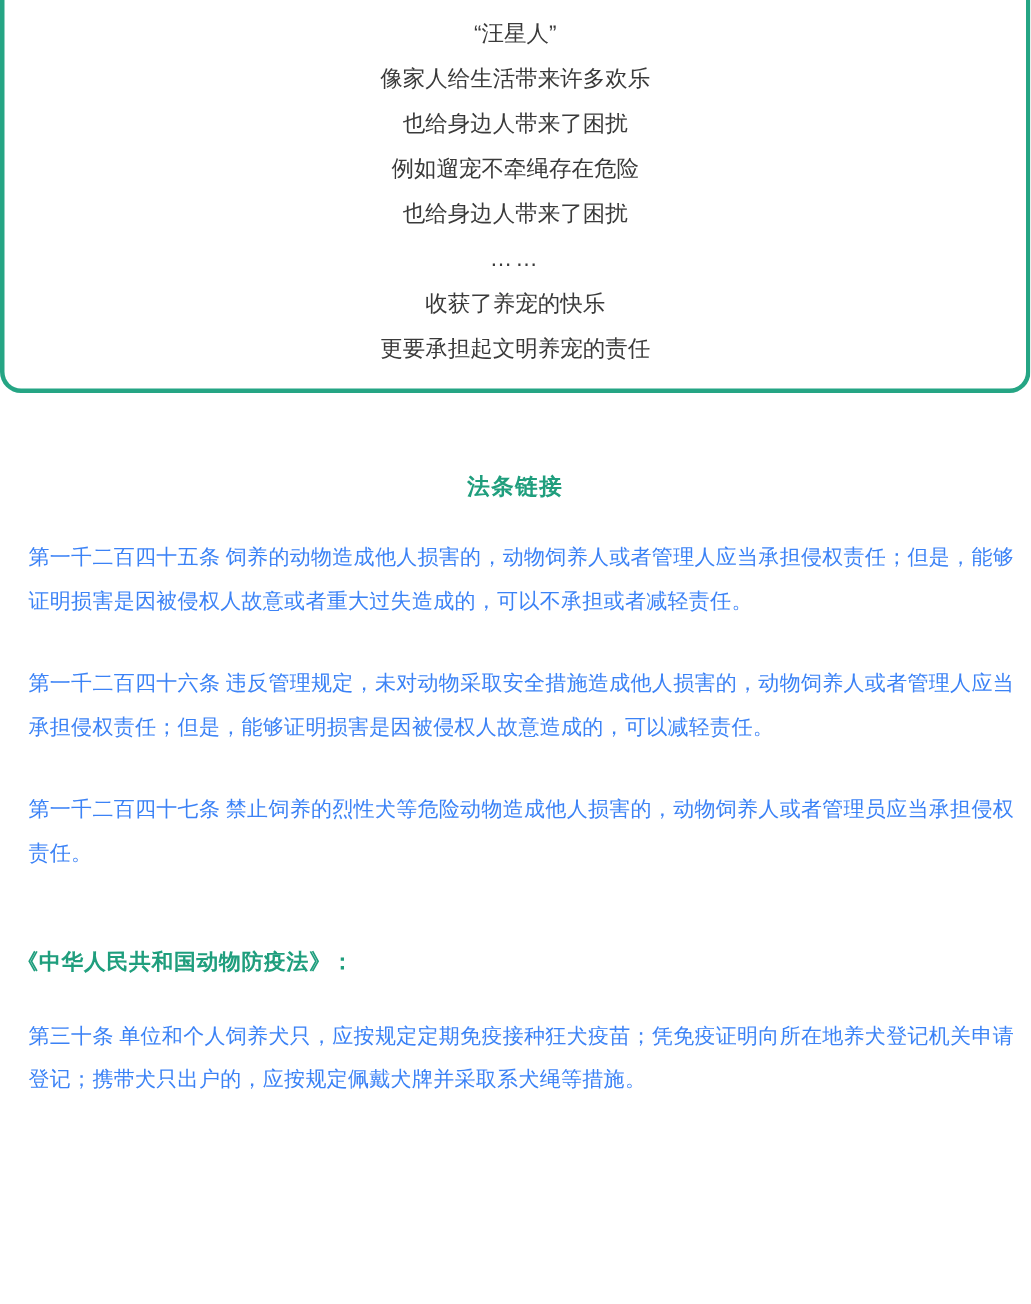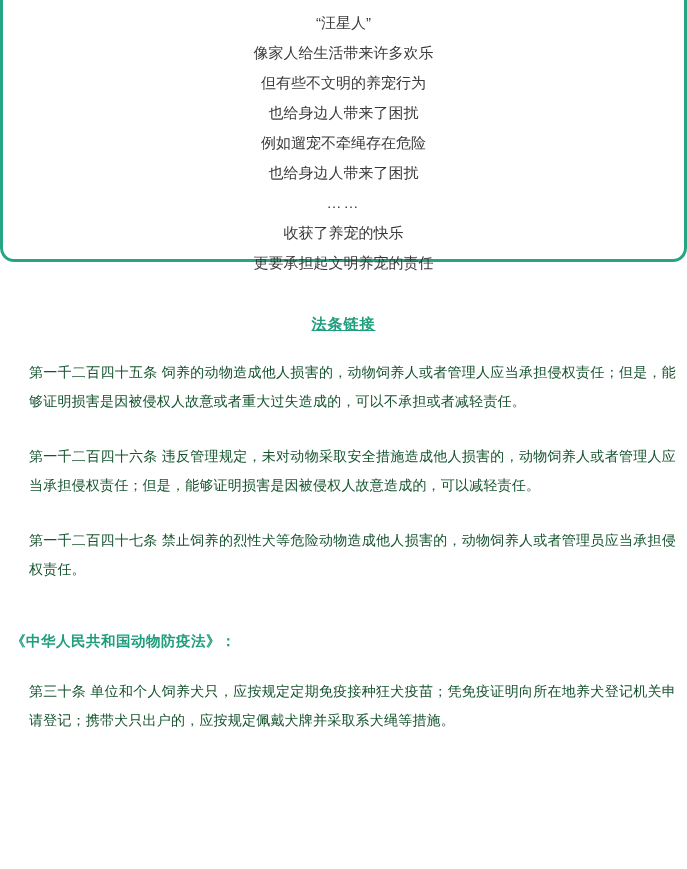--- a/index.html
+++ b/index.html
@@ -54,61 +54,60 @@
   .section-title {
     position: absolute;
     left: 0;
     top: 315px;
     width: 687px;
     text-align: center;
     font-size: 15px;
     font-weight: bold;
     color: #1f9e7d;
     letter-spacing: 1px;
-    text-decoration: underline;
   }
   .body-wrap {
     position: absolute;
     left: 11px;
     top: 358px;
     width: 665px;
   }
   .law-heading {
     font-size: 14.5px;
     font-weight: bold;
     color: #1f9e7d;
     margin: 0 0 26px 0;
     letter-spacing: 0.5px;
   }
   .law-heading.second {
     margin-top: 48px;
   }
   .para {
     font-size: 14px;
     line-height: 29px;
-    color: #14532d;
-    margin: 0 0 26px 18px;
+    color: #3b82f6;
+    margin: 0 0 26px 8px;
     text-align: justify;
     letter-spacing: 0.2px;
+    font-family: Liberation Serif, serif;
   }
   .para:last-child {
     margin-bottom: 0;
   }
 </style>
 </head>
 <body>
 
 <div class="page">
 
   <div class="frame-top"></div>
 
   <div class="poem">
     <span class="line">“汪星人”</span>
     <span class="line">像家人给生活带来许多欢乐</span>
-    <span class="line">但有些不文明的养宠行为</span>
     <span class="line">也给身边人带来了困扰</span>
     <span class="line">例如遛宠不牵绳存在危险</span>
     <span class="line">也给身边人带来了困扰</span>
     <span class="line dots">……</span>
     <span class="line">收获了养宠的快乐</span>
     <span class="line">更要承担起文明养宠的责任</span>
   </div>
 
   <div class="section-title">法条链接</div>
 

